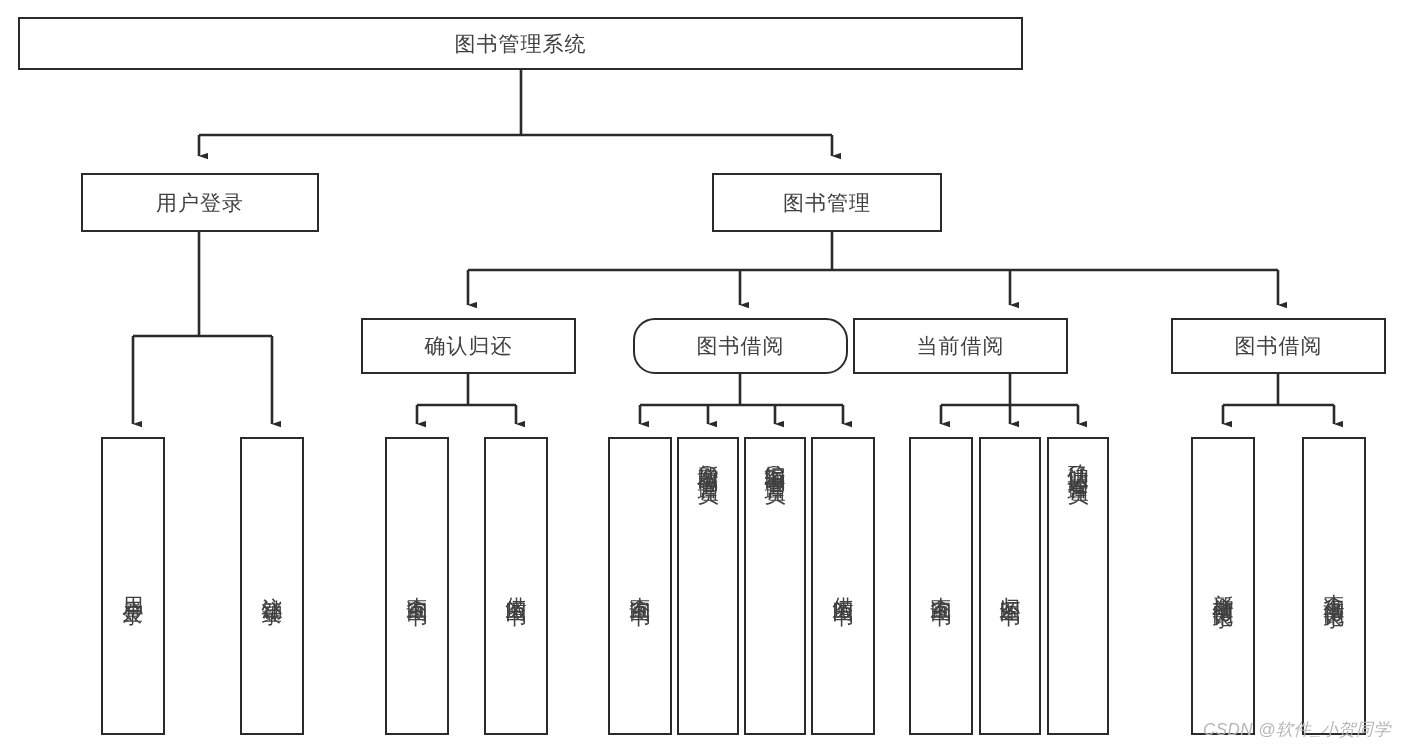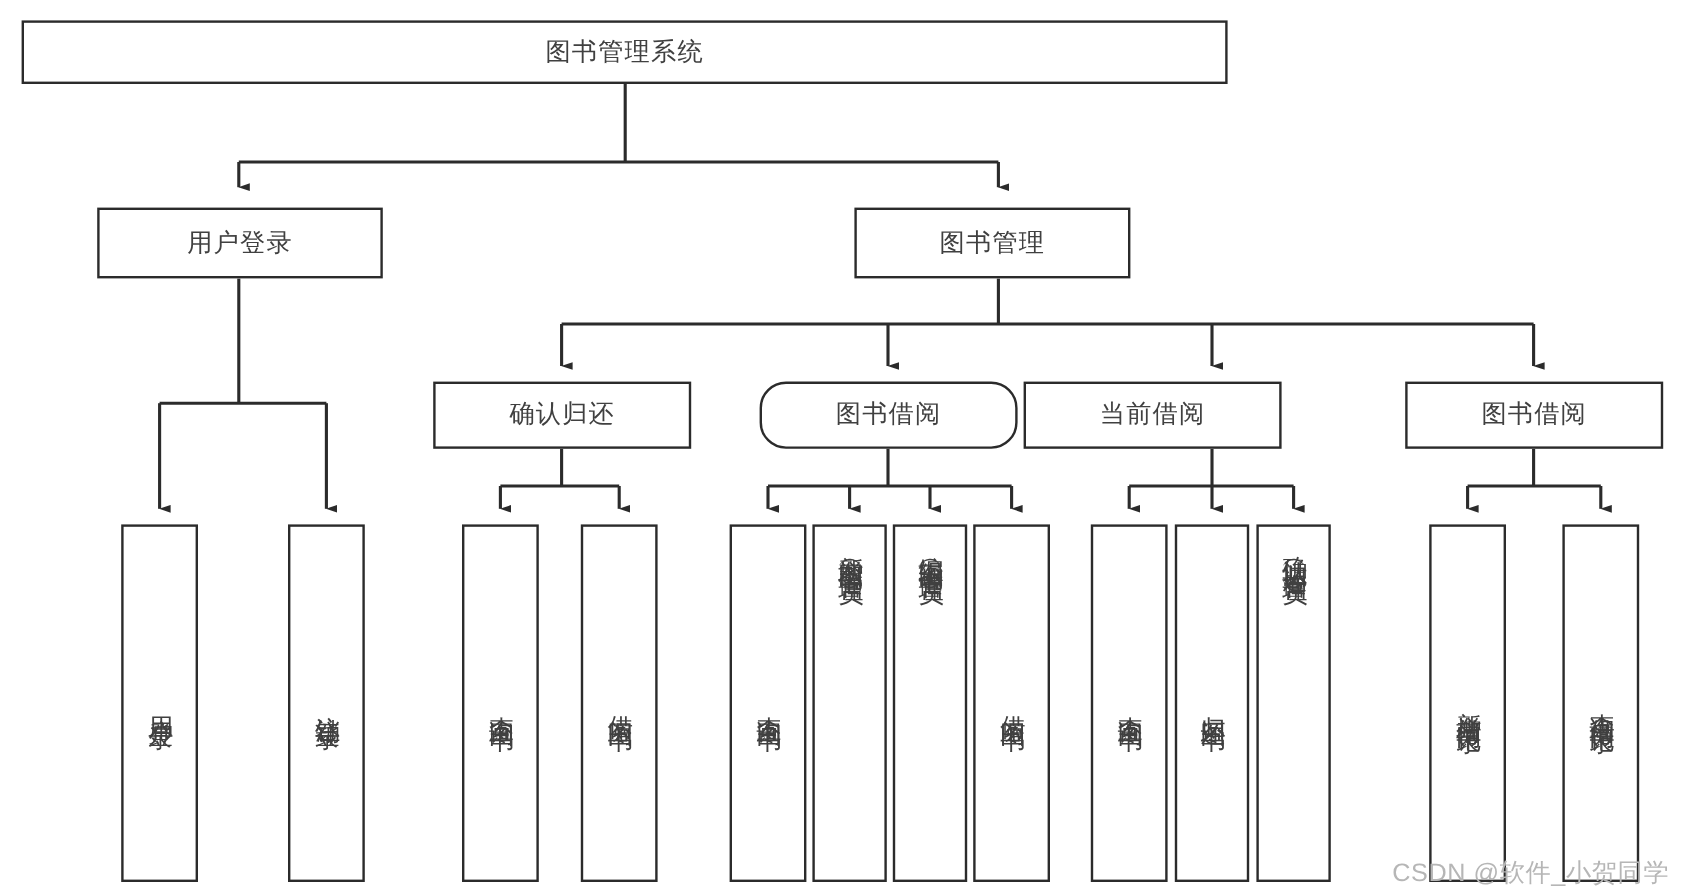--- a/index.html
+++ b/index.html
@@ -54,24 +54,25 @@
   .node.v.topalign {
     align-items: flex-start;
   }
   .node.v.topalign .vtext {
     padding-top: 8px;
   }
   #watermark {
     position: absolute;
     right: 14px;
     bottom: 6px;
-    font-size: 21px;
+    font-size: 17px;
     color: #b6b6b6;
     white-space: nowrap;
     letter-spacing: 0.5px;
+    font-style: italic;
   }
 </style>
 </head>
 <body>
 
 <div id="canvas">
 
   <svg id="wires" viewBox="0 0 1405 747">
     <defs>
       <marker id="arrow" markerWidth="10" markerHeight="12" refX="3.2" refY="9.2" orient="auto" markerUnits="userSpaceOnUse">

